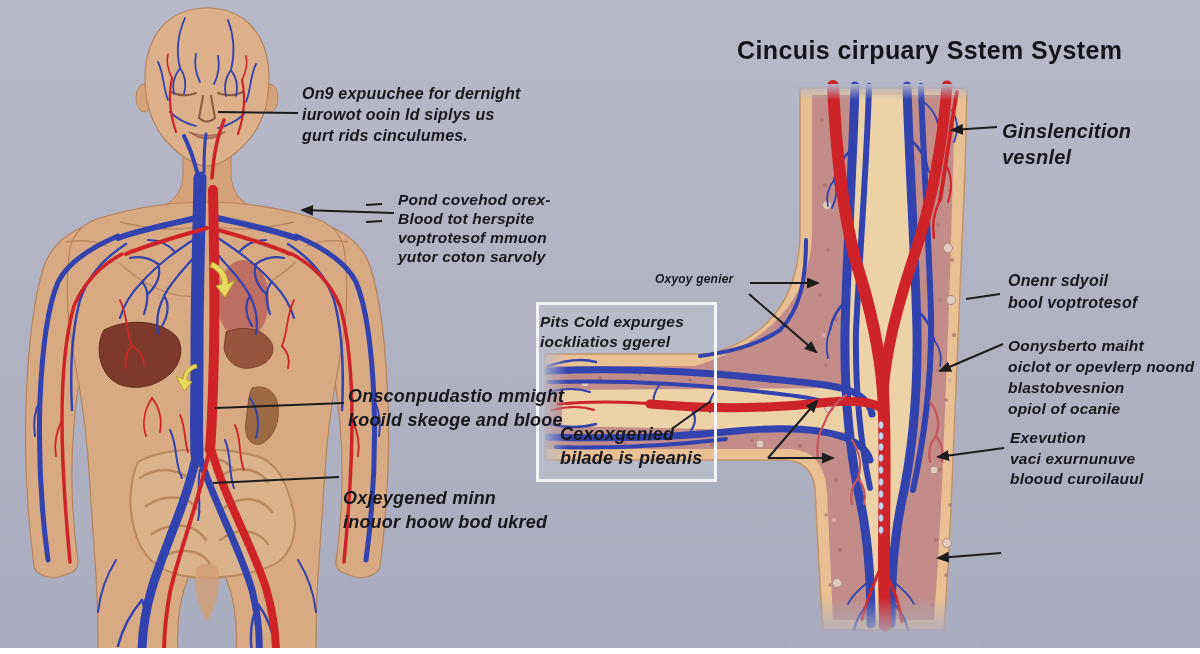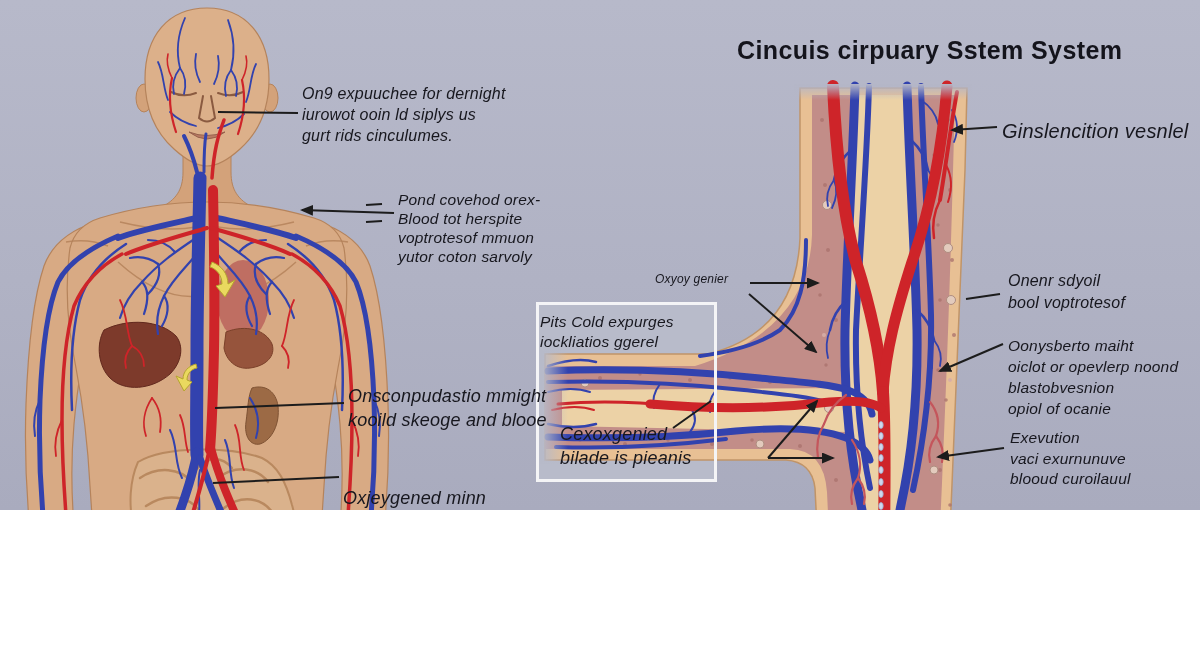--- a/index.html
+++ b/index.html
@@ -1,25 +1,25 @@
 <!DOCTYPE html>
 <html><head>
 <meta charset="utf-8">
 <style>
   html,body{margin:0;padding:0;}
   .canvas{
-    position:relative;width:1200px;height:510px;overflow:hidden;
+    position:relative;width:1200px;height:648px;overflow:hidden;
     background:linear-gradient(180deg,#b7b9ca 0%,#b0b2c4 55%,#a9abbe 100%);
     font-family:"Liberation Sans",sans-serif;
   }
   svg.scene{position:absolute;left:0;top:0;}
   .lbl{
     position:absolute;
     font-family:"Liberation Sans",sans-serif;
-    font-style:italic;font-weight:400;
+    font-style:italic;font-weight:700;
     font-size:15.5px;line-height:1.3;
     color:#17171e;white-space:pre-line;letter-spacing:.2px;
   }
   .lbl.big{font-size:18px;line-height:1.32;}
   .title{
     position:absolute;left:737px;top:36px;
     font-weight:700;font-style:normal;font-size:25px;letter-spacing:.4px;
     color:#14141c;white-space:pre;
   }
   .centered{}

